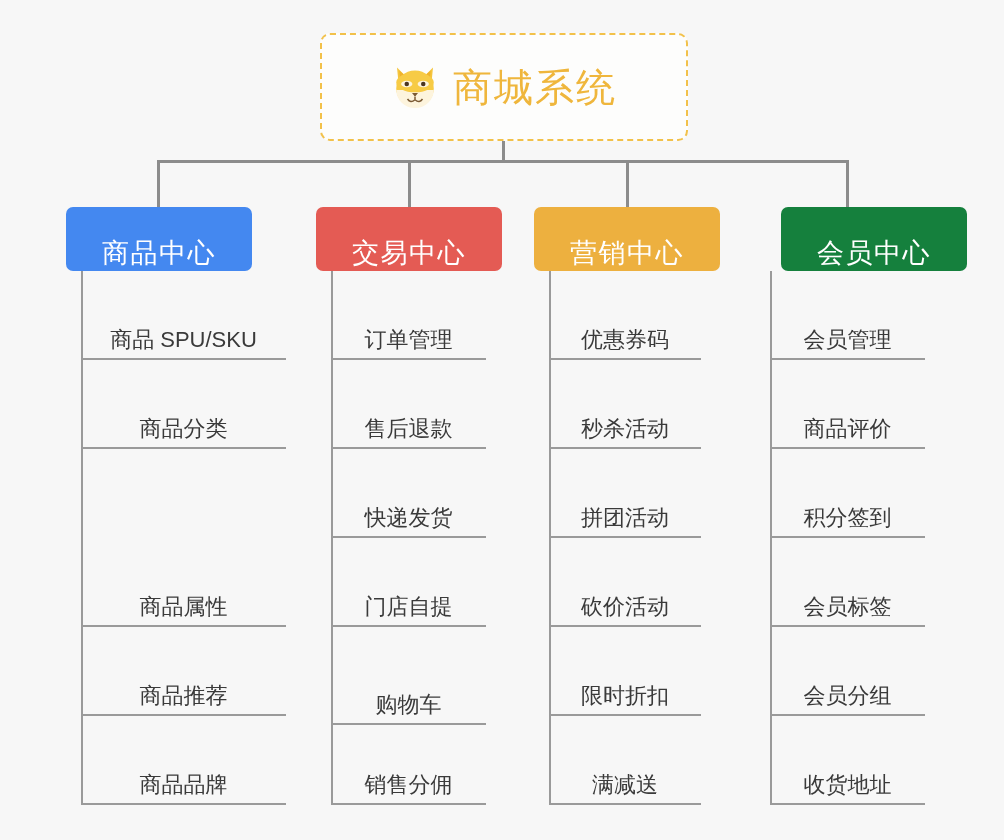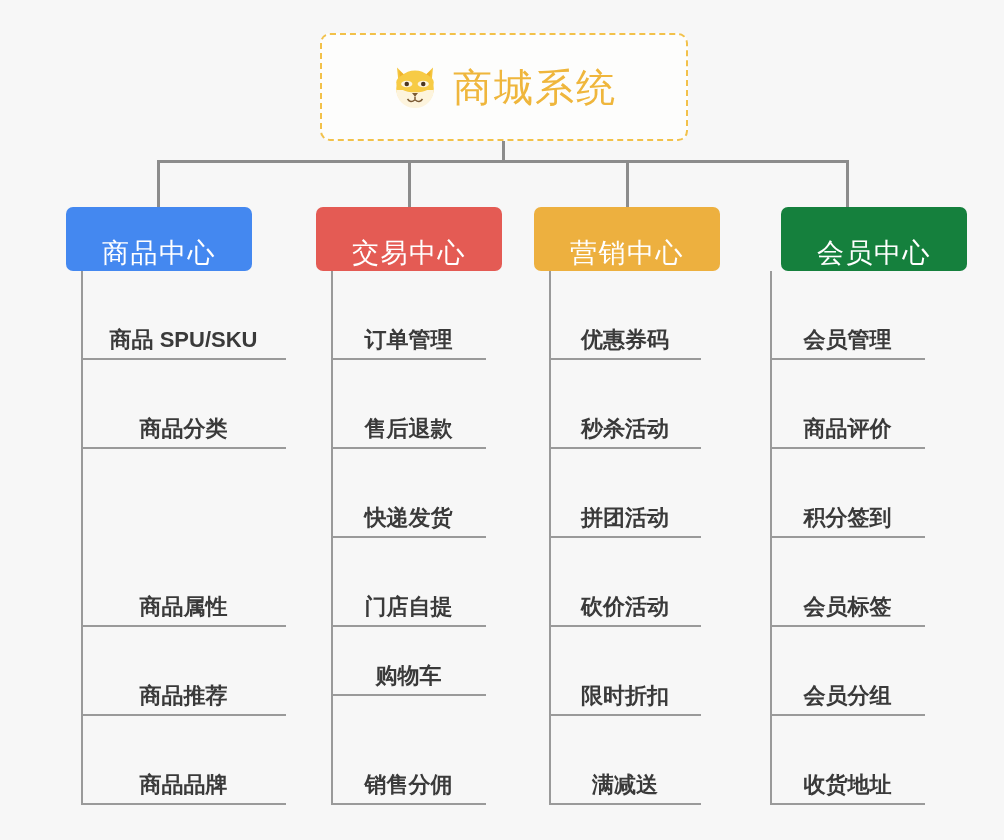--- a/index.html
+++ b/index.html
@@ -90,21 +90,20 @@
   .leaf-item {
     position: absolute;
     left: 0;
     box-sizing: border-box;
     height: 89px;
     display: flex;
     align-items: flex-end;
     justify-content: center;
     border-bottom: 2px solid #9a9a9a;
     padding-bottom: 6px;
-    font-weight: bold;
   }
   .leaf-label {
     font-size: 22px;
     color: #3a3a3a;
     white-space: nowrap;
     line-height: 1.15;
     padding: 0 4px;
   }
 </style>
 </head>
@@ -174,21 +173,21 @@
         </div>
         <div class="leaf-item" style="top: 89px; width: 155px;">
           <span class="leaf-label">售后退款</span>
         </div>
         <div class="leaf-item" style="top: 178px; width: 155px;">
           <span class="leaf-label">快递发货</span>
         </div>
         <div class="leaf-item" style="top: 267px; width: 155px;">
           <span class="leaf-label">门店自提</span>
         </div>
-        <div class="leaf-item" style="top: 336px; width: 155px;">
+        <div class="leaf-item" style="top: 365px; width: 155px;">
           <span class="leaf-label">购物车</span>
         </div>
         <div class="leaf-item" style="top: 445px; width: 155px;">
           <span class="leaf-label">销售分佣</span>
         </div>
       </div>
       <div class="cat-box" style="left: 526px; width: 186px; background: rgb(237, 176, 63);">
         <span>营销中心</span>
       </div>
       <div class="leaf-col" style="left: 541px; width: 152px; height: 534px;">

